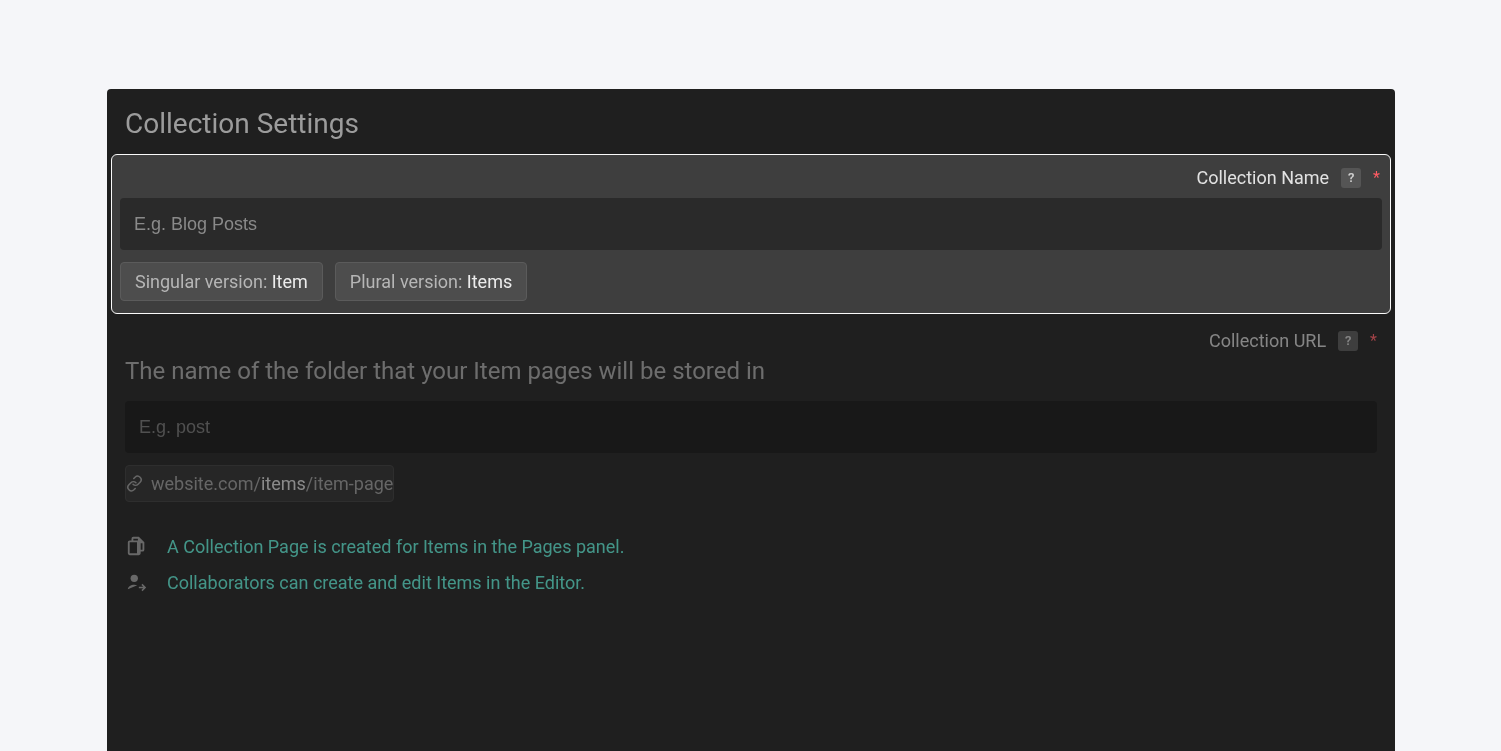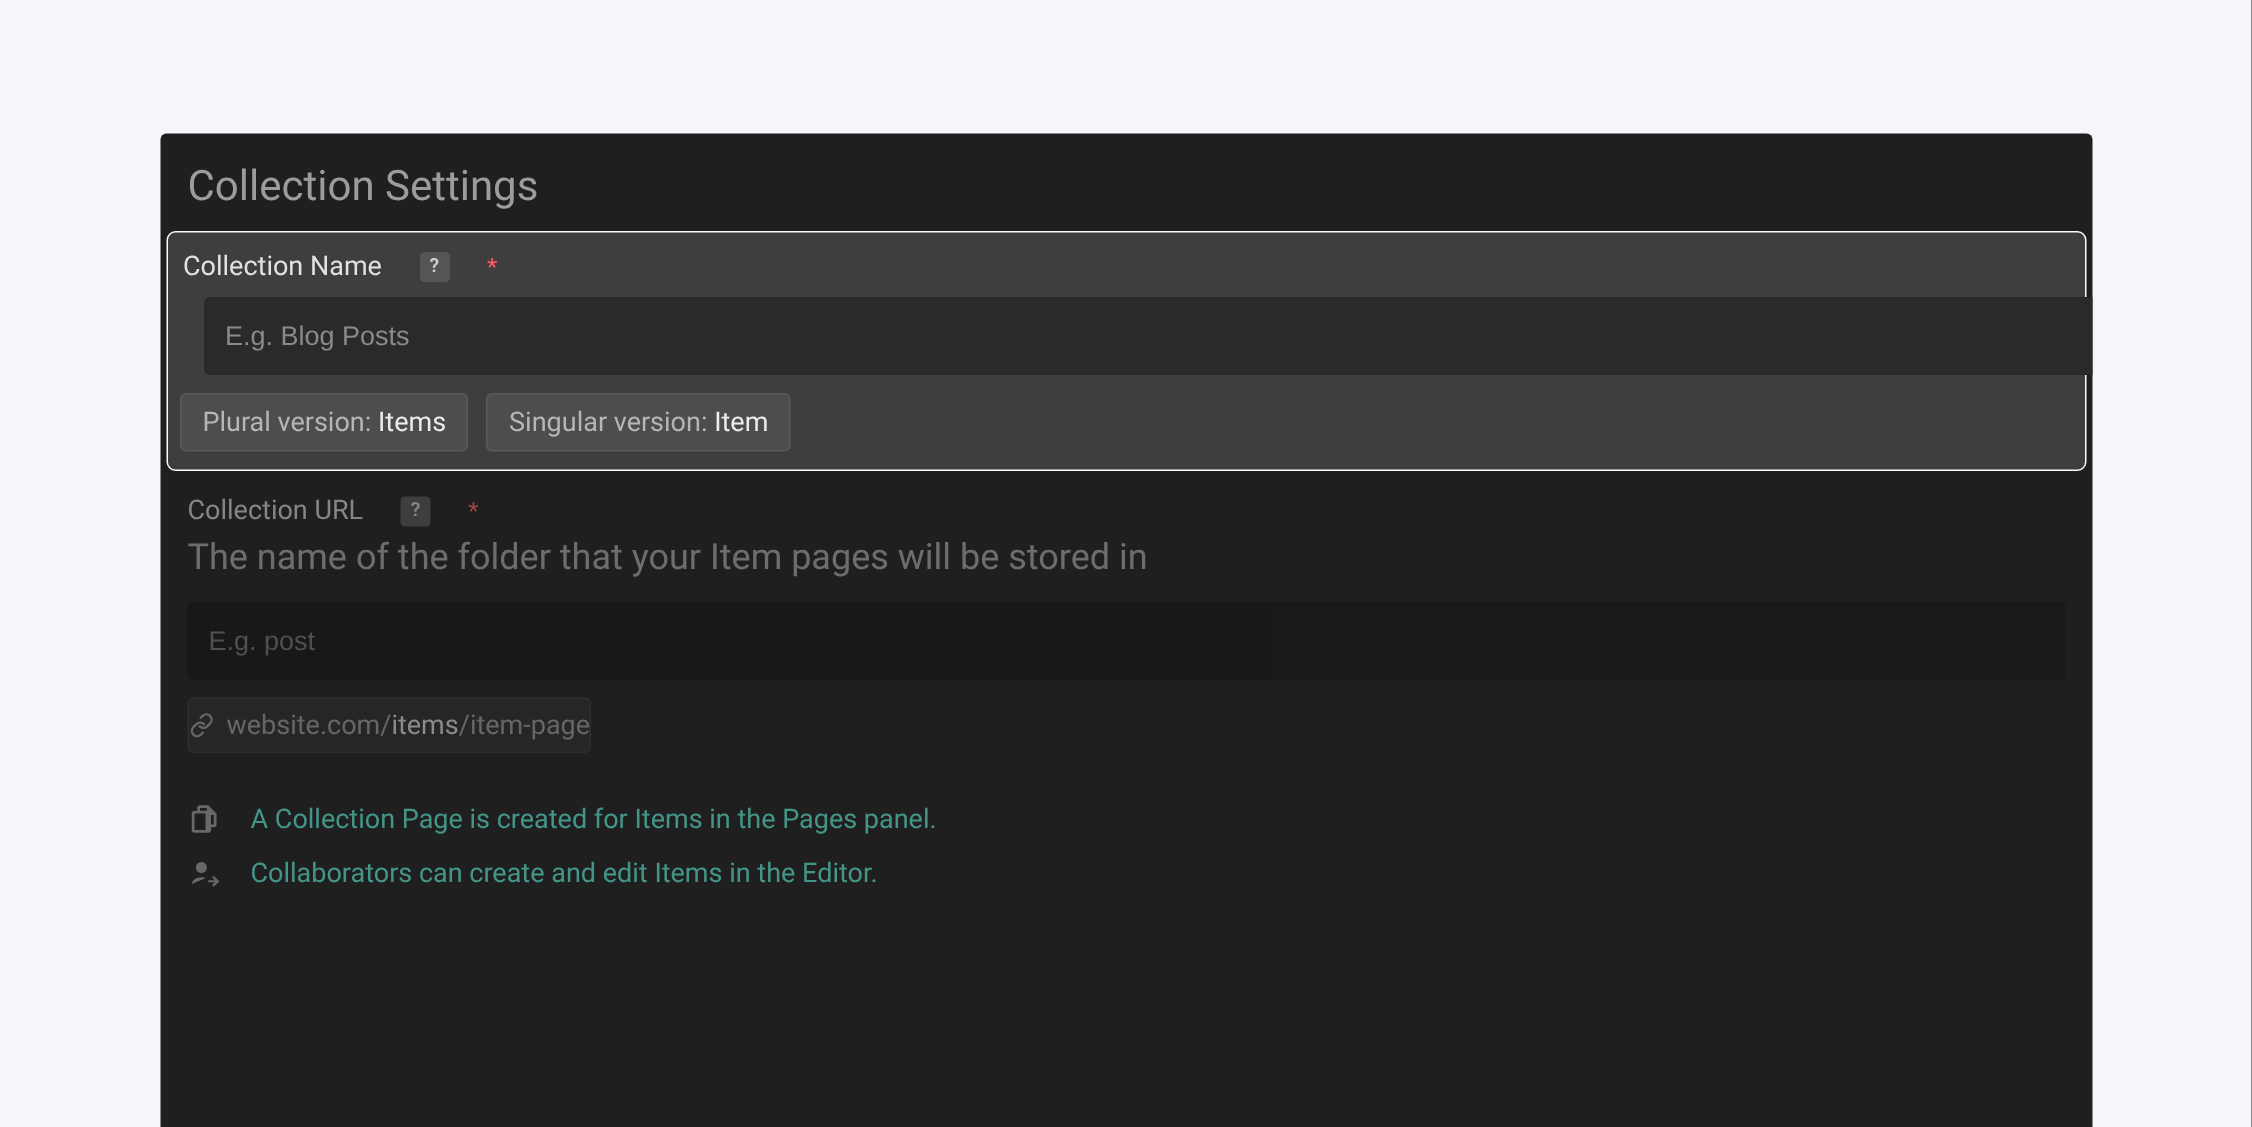--- a/index.html
+++ b/index.html
@@ -30,22 +30,23 @@
   .section-name {
     margin: 0 4px;
     border: 1.5px solid #fafafa;
     border-radius: 6px;
     background: #3e3e3e;
     padding: 10px 4px 12px 4px;
   }
   .field-label-row {
     display: flex;
     align-items: center;
-    gap: 25px;
+    gap: 12px;
     padding: 2px 6px 10px 6px;
+    justify-content: flex-end;
   }
   .field-label {
     color: #e2e2e2;
     font-size: 18px;
     font-weight: 400;
   }
   .help-badge {
     display: inline-flex;
     align-items: center;
     justify-content: center;
@@ -59,21 +60,21 @@
     cursor: pointer;
   }
   .req-star {
     color: #ff5c64;
     font-size: 16px;
     font-weight: 400;
   }
   .text-input {
     display: block;
     width: calc(100% - 8px);
-    margin: 0 20px;
+    margin: 0 4px;
     height: 52px;
     background: #2a2a2a;
     border: none;
     border-radius: 4px;
     padding: 0 14px;
     color: #e6e6e6;
     font-size: 18px;
     outline: none;
   }
   .text-input::placeholder { color: #8a8a8a; }
@@ -166,24 +167,24 @@
 
   <div class="section-name">
     <div class="field-label-row">
       <span class="field-label">Collection Name</span>
       <span class="help-badge">?</span>
       <span class="req-star">*</span>
     </div>
     <input type="text" class="text-input" placeholder="E.g. Blog Posts" style="">
     <div class="pill-row">
       <div class="pill">
-        <span>Plural version: </span><span class="strong">Items</span>
+        <span>Singular version: </span><span class="strong">Item</span>
       </div>
       <div class="pill">
-        <span>Singular version: </span><span class="strong">Item</span>
+        <span>Plural version: </span><span class="strong">Items</span>
       </div>
     </div>
   </div>
 
   <div class="section-url">
     <div class="field-label-row">
       <span class="field-label">Collection URL</span>
       <span class="help-badge">?</span>
       <span class="req-star">*</span>
     </div>

